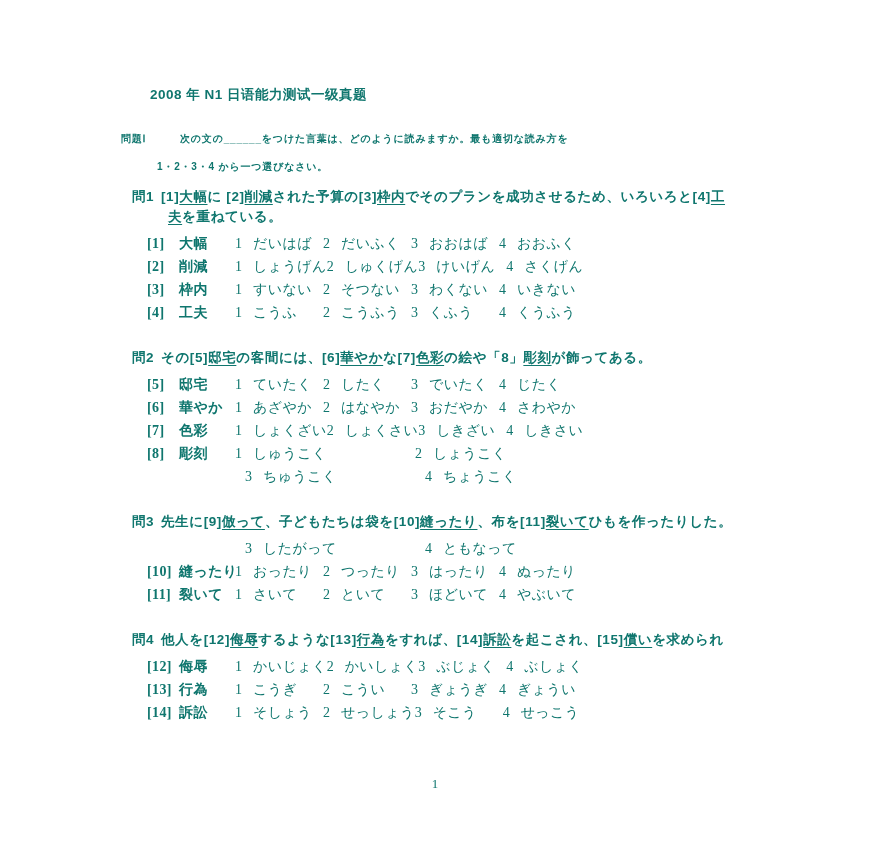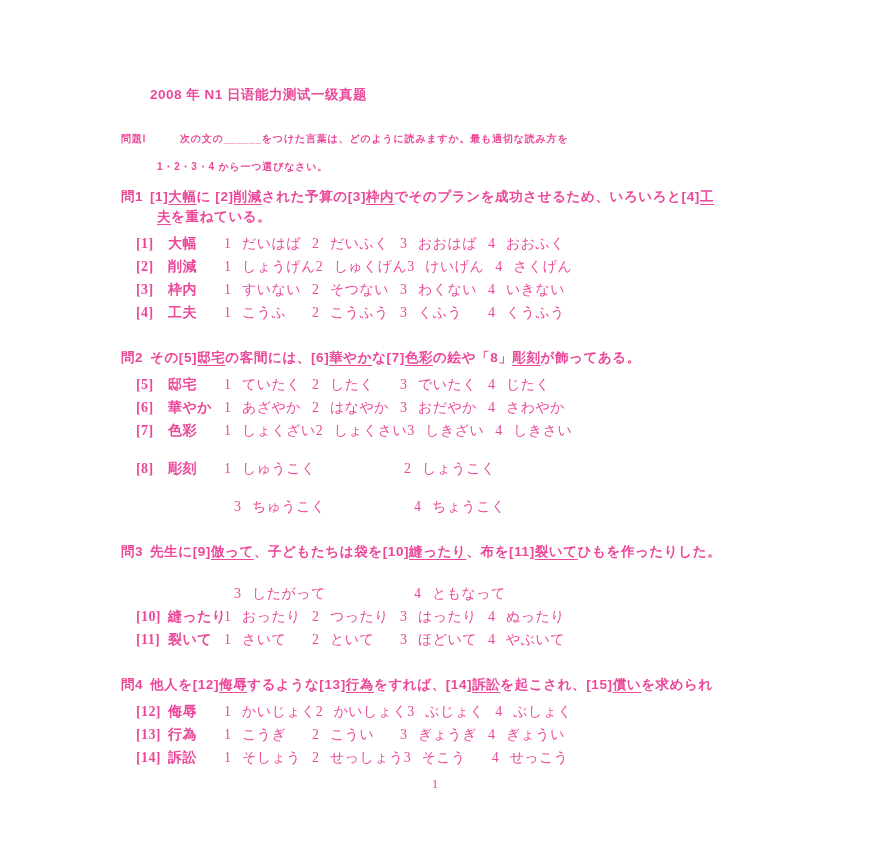--- a/index.html
+++ b/index.html
@@ -2,54 +2,54 @@
 <html><head>
 <meta charset="utf-8">
 <style>
   html,body{margin:0;padding:0;background:#ffffff;}
   .page{
     position:relative;
     width:870px;height:842px;
     background:#ffffff;
     overflow:hidden;
     font-family:"Liberation Sans",sans-serif;
-    color:#ec4899;
+    color:#0f766e;
   }
   .title{
     position:absolute;left:150px;top:86px;
     font-size:13.5px;font-weight:bold;letter-spacing:0.5px;white-space:nowrap;
   }
   .h-line{
     position:absolute;left:121px;
     font-size:10px;font-weight:bold;letter-spacing:0.8px;white-space:nowrap;
   }
   .h-line1{top:132px;}
   .h-line2{top:160px;left:157px;}
   .h-label{display:inline-block;width:59px;}
   #questions{position:absolute;left:0;top:187px;width:870px;}
-  .question{margin:0 0 24px 0;}
+  .question{margin:0 0 24px 0;padding-left:11px;}
   .q-line{
     line-height:20px;font-size:13.5px;font-weight:bold;
     letter-spacing:0.6px;white-space:nowrap;
   }
   .q-line.first{padding-left:121px;}
   .q-line.cont{padding-left:157px;}
   .q-label{display:inline-block;width:29px;}
   .seg.u{text-decoration:underline;text-underline-offset:3px;text-decoration-thickness:1px;}
   .items{margin-top:5px;}
   .item-row{
     padding-left:136px;line-height:23px;font-size:14px;
     letter-spacing:0.4px;white-space:nowrap;font-family:Liberation Serif, serif;
   }
   .item-row.cont-row{padding-left:146px;}
   .item-num{display:inline-block;width:32px;font-weight:bold;}
   .item-word{display:inline-block;width:56px;font-weight:bold;}
   .cont-row .item-num,.cont-row .item-word{font-weight:normal;}
   .opt{display:inline-block;min-width:88px;}
-  .item-row.wide .opt{min-width:180px;margin-top:15px;}
+  .item-row.wide .opt{min-width:180px;}
   .opt-n{display:inline-block;min-width:10px;margin-right:8px;}
   .page-num{
     position:absolute;top:776px;left:0;width:870px;text-align:center;
     font-size:13px;font-family:"Liberation Serif",serif;
   }
 </style>
 </head>
 <body>
 
 <div class="page">

